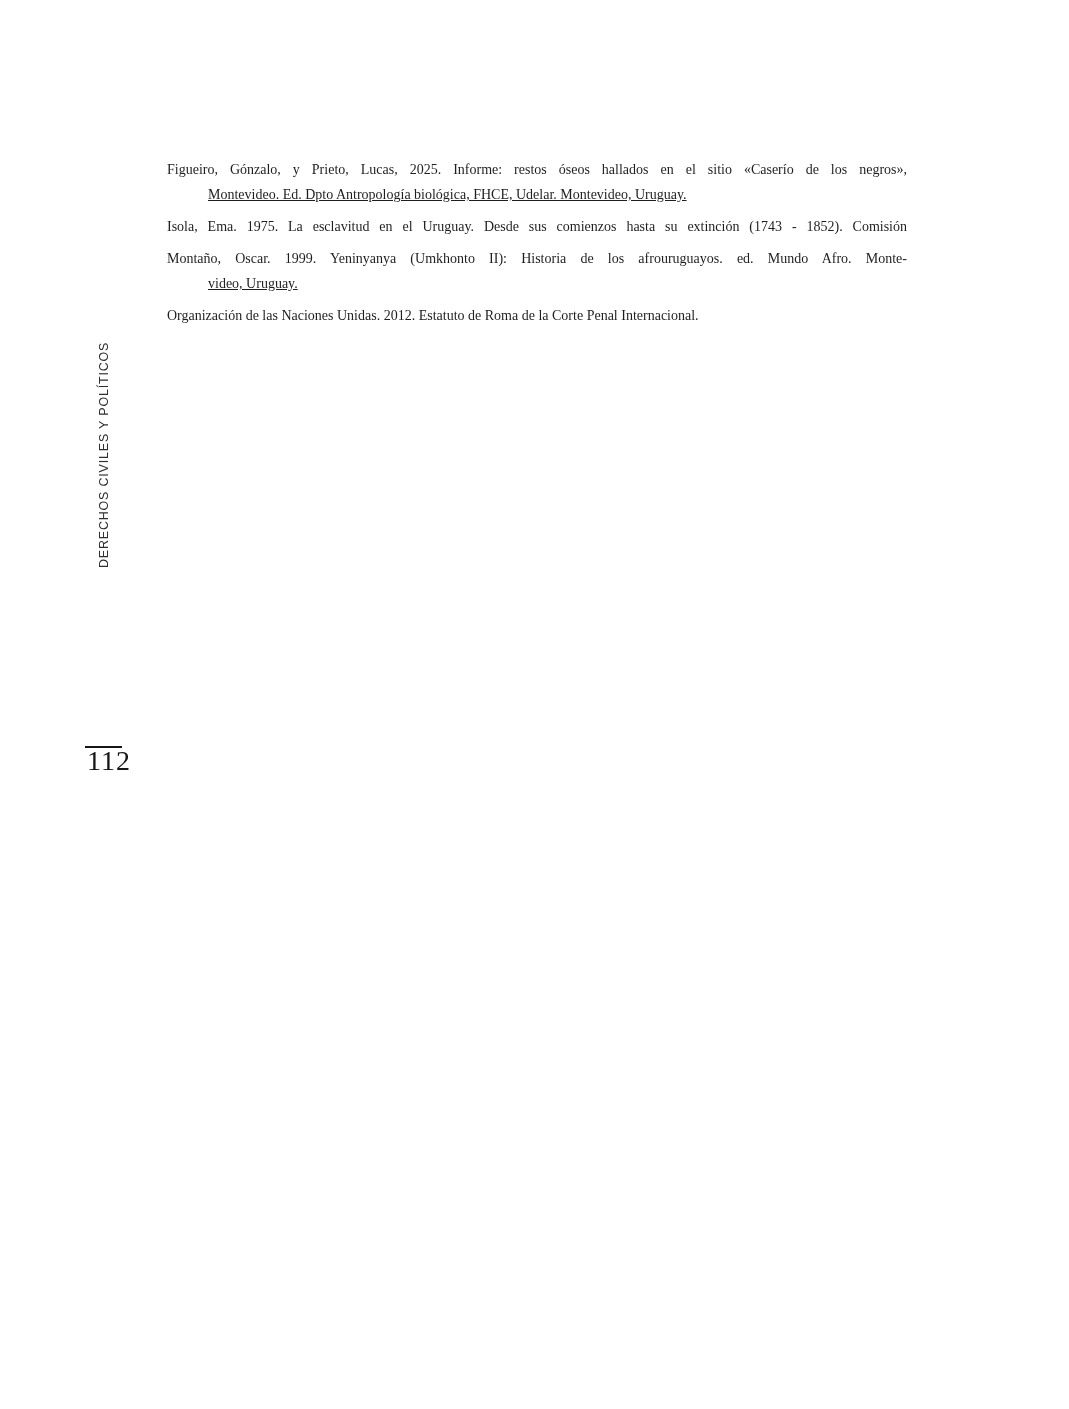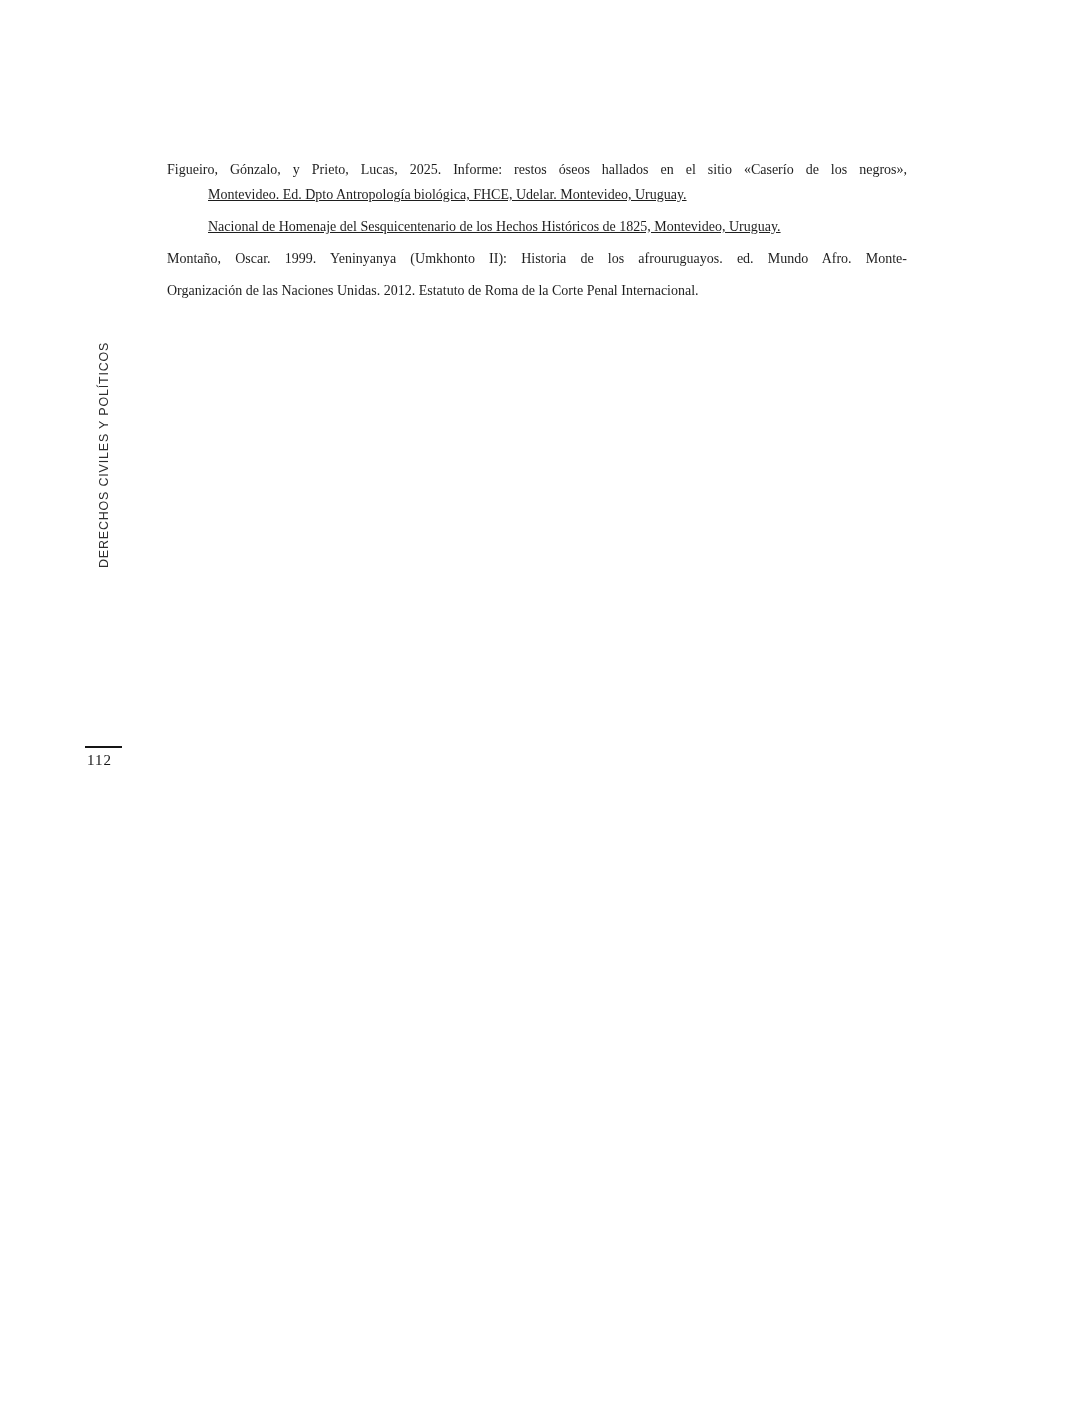--- a/index.html
+++ b/index.html
@@ -62,21 +62,21 @@
     left: 85px;
     top: 746px;
     width: 38px;
   }
   .folio-rule {
     width: 37px;
     height: 0;
     border-top: 2px solid #151515;
   }
   .folio-num {
-    font-size: 15px;
+    font-size: 28px;
     line-height: 25px;
     letter-spacing: 1px;
     padding-left: 2px;
     color: #161616;
   }
 </style>
 </head>
 <body>
 
 <div class="page">
@@ -84,25 +84,26 @@
   <div class="side-label">DERECHOS CIVILES Y POLÍTICOS</div>
 
   <div class="refs">
 
     <div class="ref">
       <div class="line stretch">Figueiro, Gónzalo, y Prieto, Lucas, 2025. Informe: restos óseos hallados en el sitio «Caserío de los negros»,</div>
       <div class="line cont last">Montevideo. Ed. Dpto Antropología biológica, FHCE, Udelar. Montevideo, Uruguay.</div>
     </div>
 
     <div class="ref">
-      <div class="line cont last">Nacional de Homenaje del Sesquicentenario de los Hechos Históricos de 1825, Montevideo, Uruguay.</div>
+      <div class="line stretch">Isola, Ema. 1975. La esclavitud en el Uruguay. Desde sus comienzos hasta su extinción (1743 - 1852). Comisión</div>
     </div>
 
     <div class="ref">
       <div class="line stretch">Montaño, Oscar. 1999. Yeninyanya (Umkhonto II): Historia de los afrouruguayos. ed. Mundo Afro. Monte-</div>
+      <div class="line cont last">video, Uruguay.</div>
     </div>
 
 
     <div class="ref">
       <div class="line last">Organización de las Naciones Unidas. 2012. Estatuto de Roma de la Corte Penal Internacional.</div>
     </div>
 
 
 
   </div>

